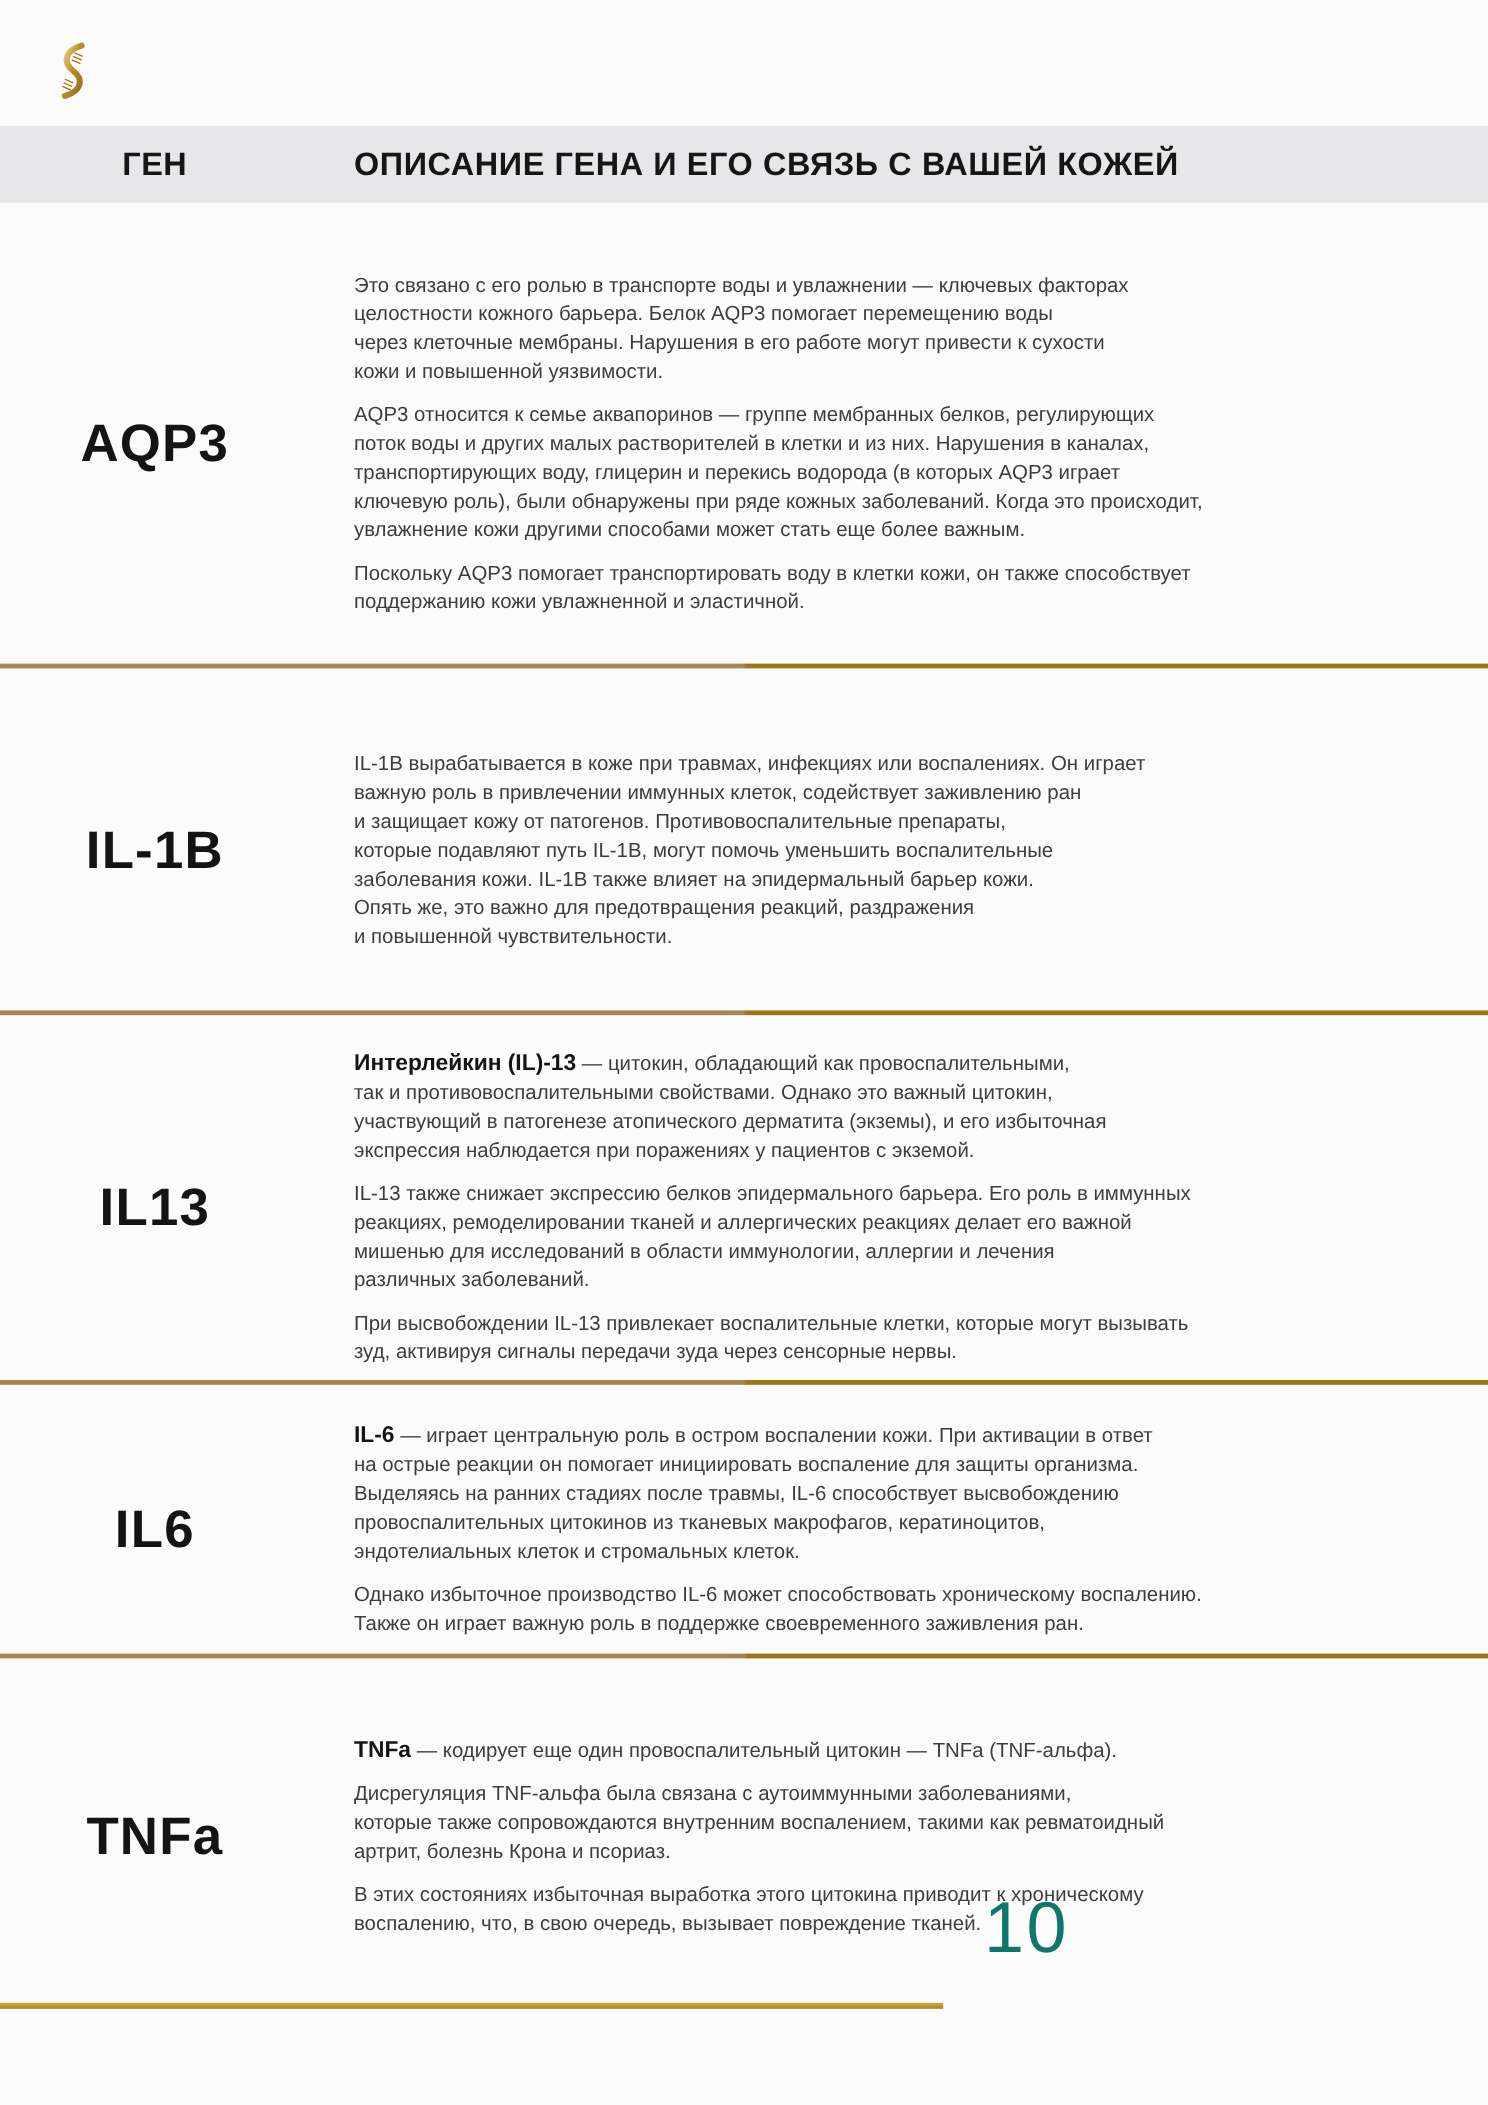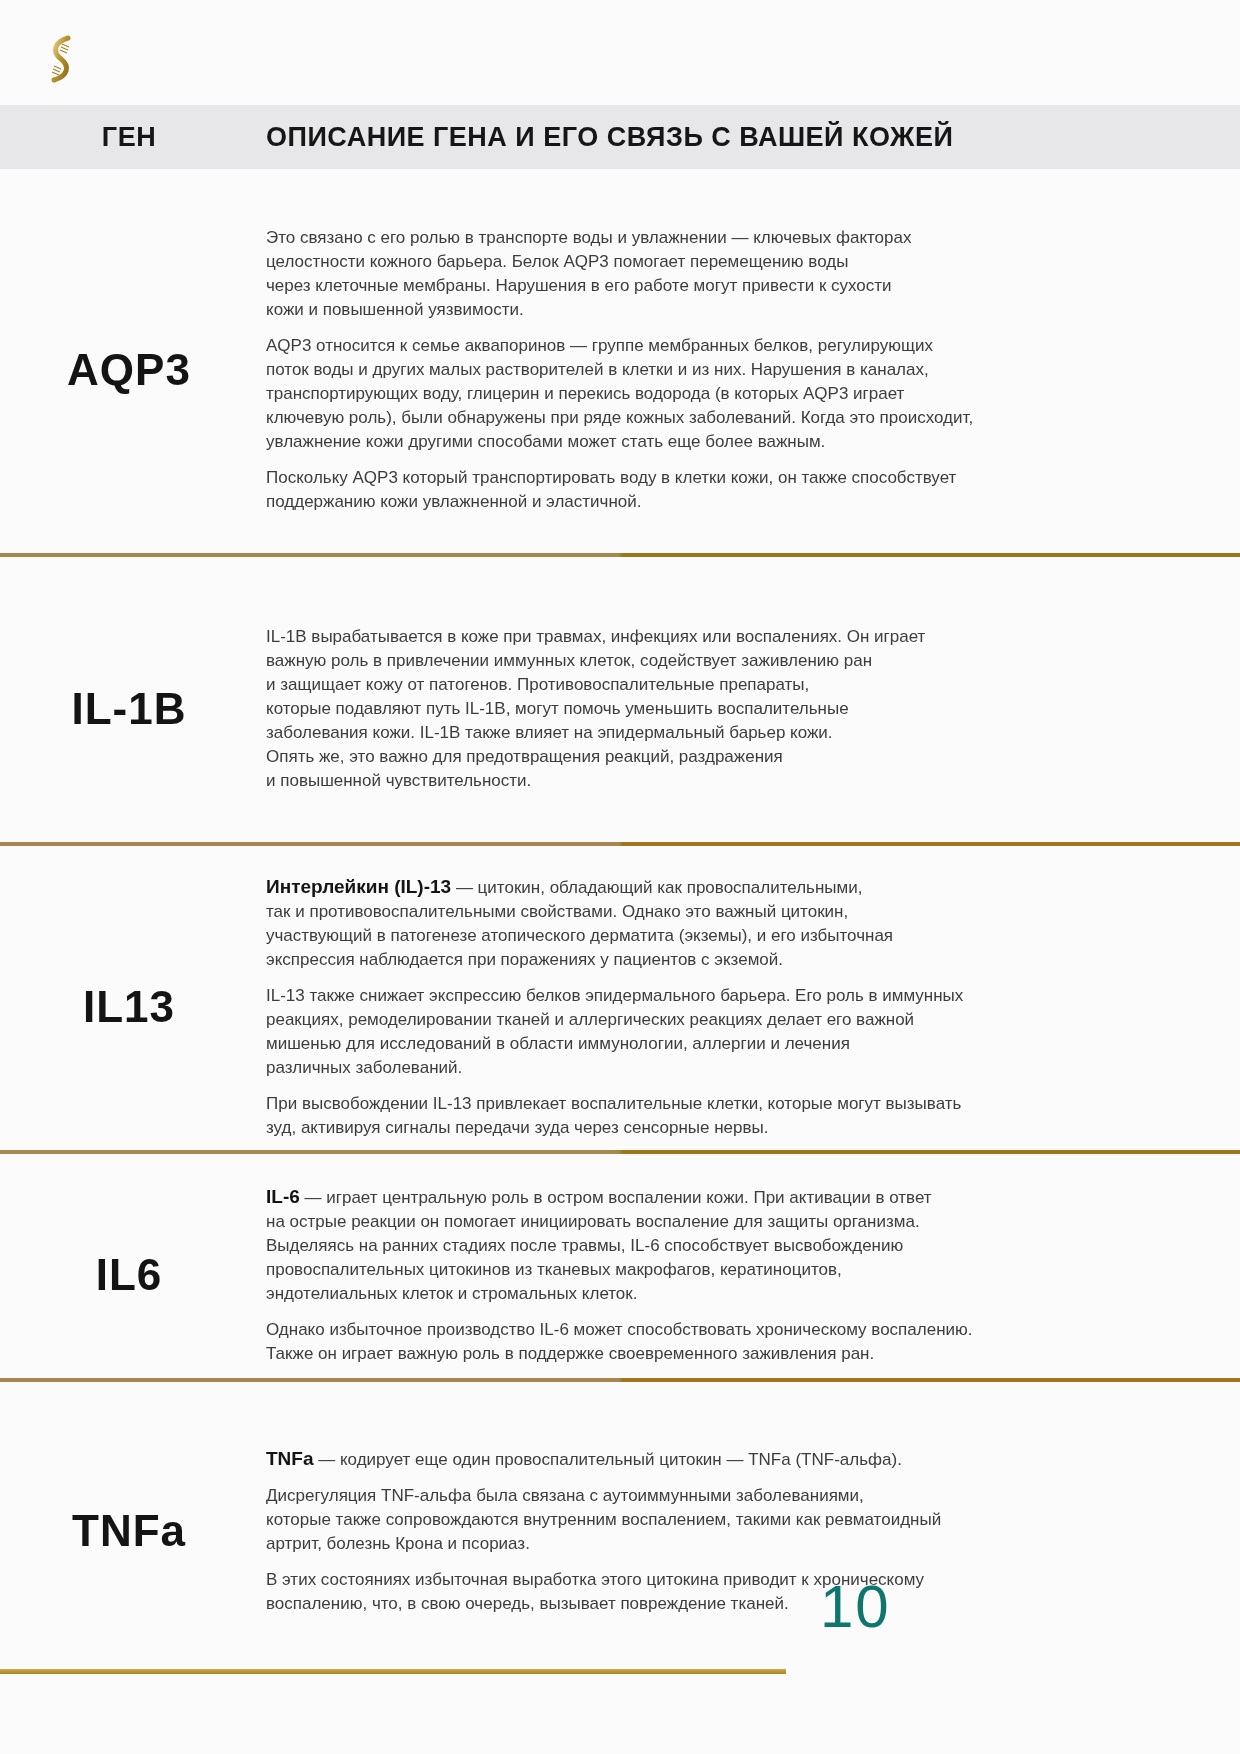--- a/index.html
+++ b/index.html
@@ -10,21 +10,21 @@
     font-family:"Liberation Sans", sans-serif; color:#3c3c3c;
   }
   .logo { position:absolute; left:46px; top:34px; width:30px; height:50px; }
   .logo svg { width:100%; height:100%; display:block; }
 
   .header-bar {
     position:relative; margin-top:105px; height:64px; background:#e7e6e9;
     display:flex; align-items:stretch;
   }
   .col-gene { width:258px; flex:0 0 258px; display:flex; align-items:center; justify-content:center; }
-  .col-desc { flex:1 1 auto; padding-left:8px; padding-right:36px; display:flex; flex-direction:column; justify-content:center; }
+  .col-desc { flex:1 1 auto; padding-left:8px; padding-right:36px; display:flex; flex-direction:column; justify-content:center;margin-left:29px; }
   .header-bar .col-desc { justify-content:center; }
   .hdr-text { font-weight:700; color:#161616; font-size:27px; letter-spacing:0.5px; }
 
   .row { display:flex; padding-top:18px; }
   .row-aqp3  { min-height:384px; }
   .row-il1b  { min-height:285px; }
   .row-il13  { min-height:304px; }
   .row-il6   { min-height:224px; }
   .row-tnfa  { min-height:280px; }
   .gene-label {
@@ -93,21 +93,21 @@
     <div class="col-desc">
       <p class="para"><span>Это связано с его ролью в транспорте воды и увлажнении — ключевых факторах
 целостности кожного барьера. Белок AQP3 помогает перемещению воды
 через клеточные мембраны. Нарушения в его работе могут привести к сухости
 кожи и повышенной уязвимости.</span></p>
       <p class="para"><span>AQP3 относится к семье аквапоринов — группе мембранных белков, регулирующих
 поток воды и других малых растворителей в клетки и из них. Нарушения в каналах,
 транспортирующих воду, глицерин и перекись водорода (в которых AQP3 играет
 ключевую роль), были обнаружены при ряде кожных заболеваний. Когда это происходит,
 увлажнение кожи другими способами может стать еще более важным.</span></p>
-      <p class="para"><span>Поскольку AQP3 который транспортировать воду в клетки кожи, он также способствует
+      <p class="para"><span>Поскольку AQP3 помогает транспортировать воду в клетки кожи, он также способствует
 поддержанию кожи увлажненной и эластичной.</span></p>
     </div>
   </div>
   <div class="separator"></div>
 
   <div class="row row-il1b">
     <div class="col-gene">
       <div class="gene-label">IL-1B</div>
     </div>
     <div class="col-desc">

